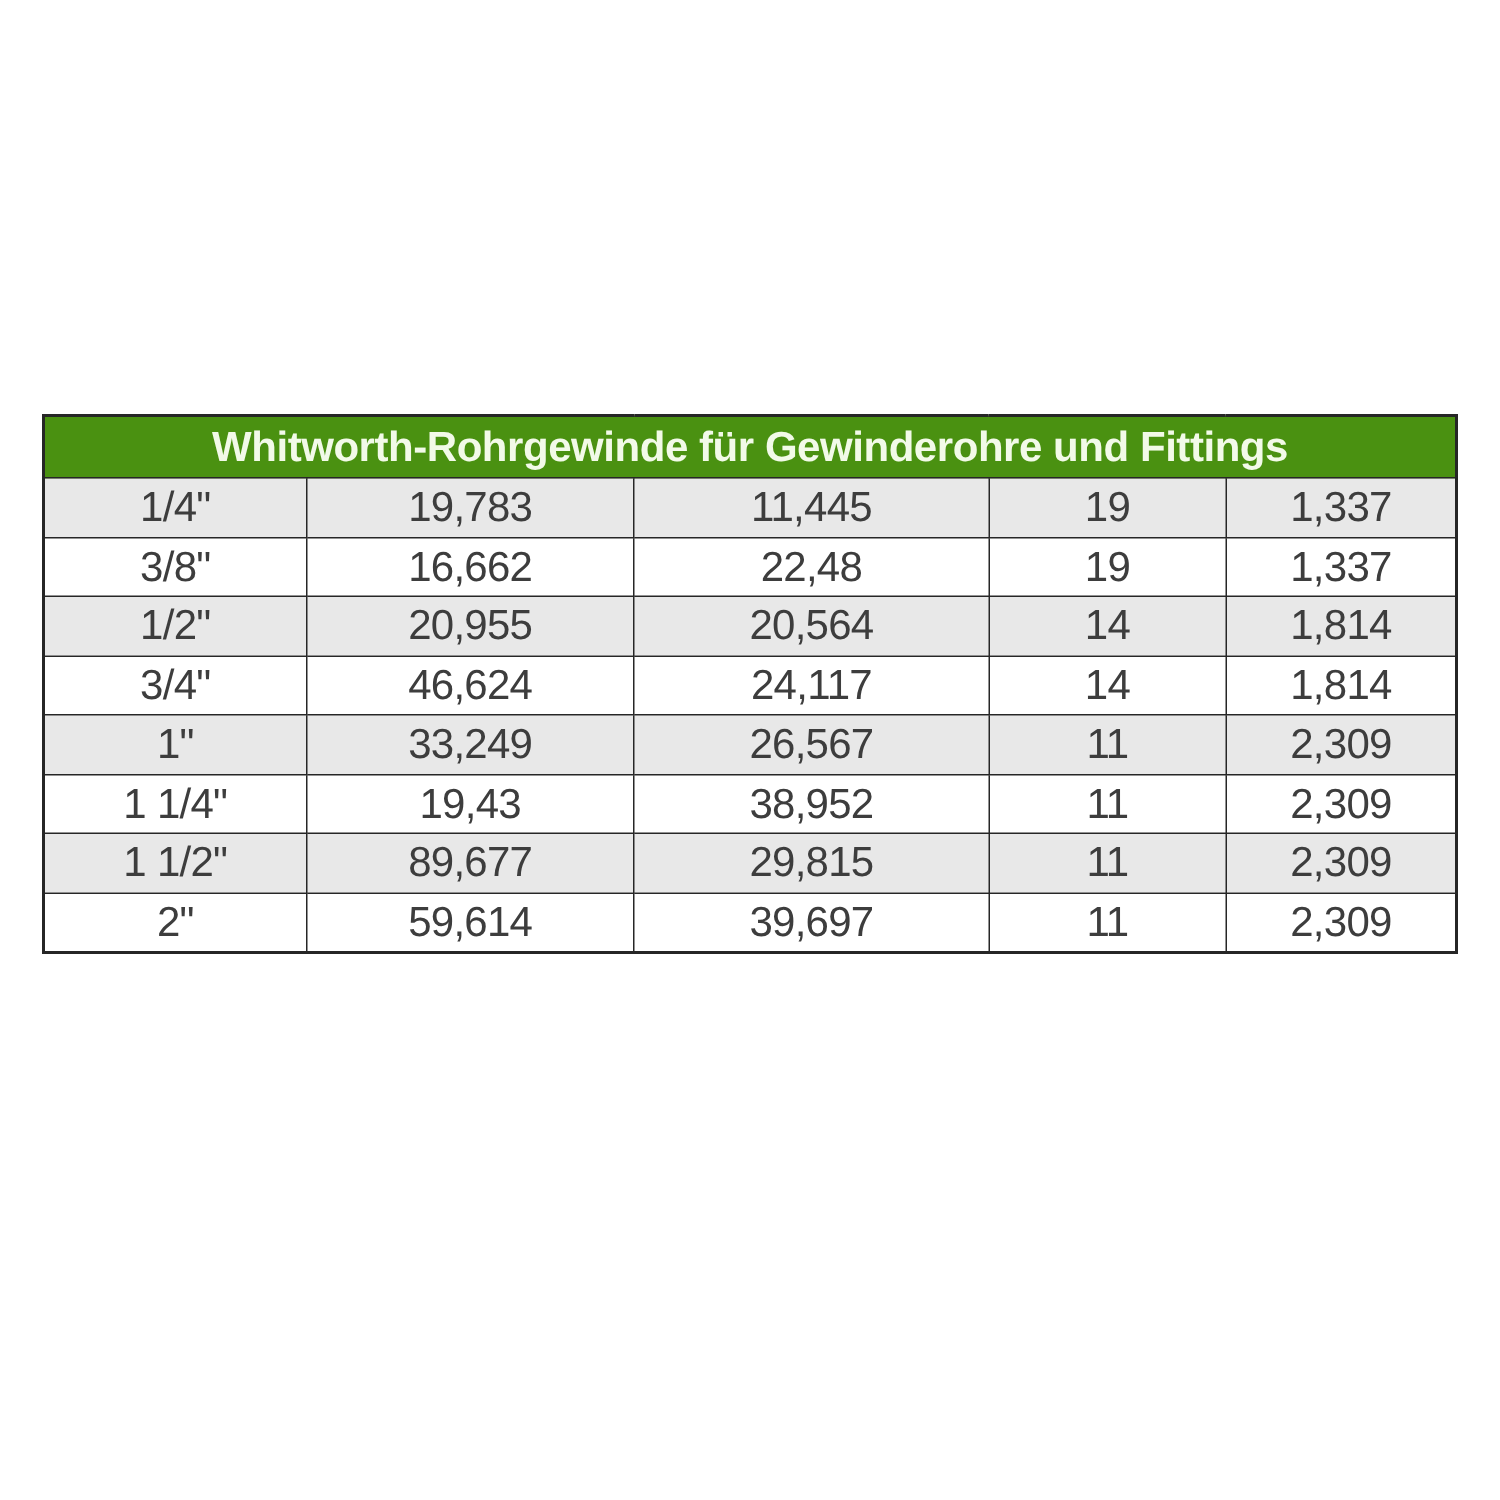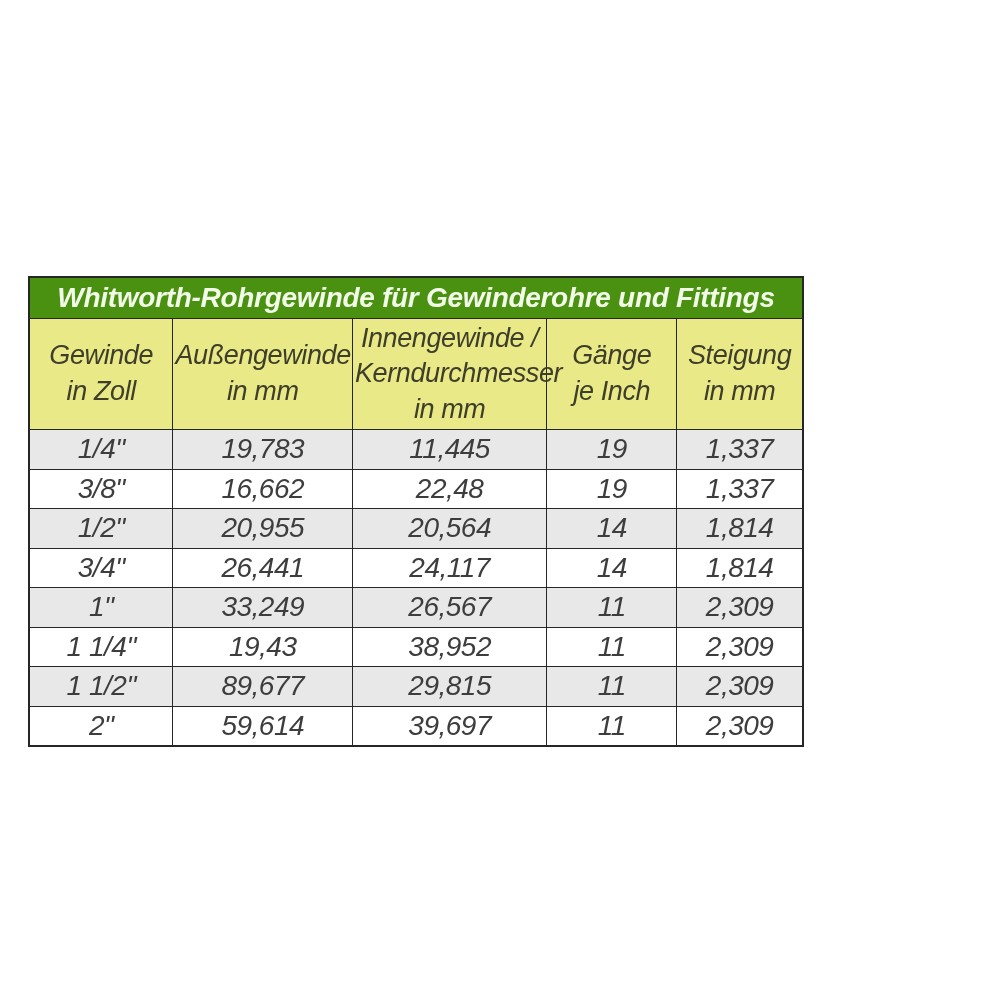--- a/index.html
+++ b/index.html
@@ -21,22 +21,21 @@
     --header-text: #3e3e2a;
     --row-alt-bg: #e8e8e8;
     --row-bg: #ffffff;
     --data-text: #3d3d3d;
     --border: #262626;
   }
   .table-wrap {
     position: absolute;
     left: 28px;
     top: 276px;
-    width: 776px;
-    font-style: italic;
+    width: 944px;
   }
   table.thread-table {
     width: 100%;
     border-collapse: collapse;
     border: 2px solid var(--border);
     table-layout: fixed;
   }
   th, td {
     border: 1.5px solid var(--border);
     text-align: center;
@@ -85,33 +84,20 @@
       <col class="c1">
         <col class="c2">
         <col class="c3">
         <col class="c4">
         <col class="c5">
     </colgroup>
     <thead>
       <tr class="title-row">
         <th colspan="5">Whitworth-Rohrgewinde für Gewinderohre und Fittings</th>
       </tr>
-      <tr id="header-row">
-          <th class="col-header">Gewinde
-in Zoll</th>
-          <th class="col-header">Außengewinde
-in mm</th>
-          <th class="col-header">Innengewinde /
-Kerndurchmesser
-in mm</th>
-          <th class="col-header">Gänge
-je Inch</th>
-          <th class="col-header">Steigung
-in mm</th>
-        </tr>
     </thead>
     <tbody id="table-body">
         <tr>
           <td class="data-cell">1/4"</td>
           <td class="data-cell">19,783</td>
           <td class="data-cell">11,445</td>
           <td class="data-cell">19</td>
           <td class="data-cell">1,337</td>
         </tr>
         <tr>
@@ -123,21 +109,21 @@
         </tr>
         <tr>
           <td class="data-cell">1/2"</td>
           <td class="data-cell">20,955</td>
           <td class="data-cell">20,564</td>
           <td class="data-cell">14</td>
           <td class="data-cell">1,814</td>
         </tr>
         <tr>
           <td class="data-cell">3/4"</td>
-          <td class="data-cell">26,441</td>
+          <td class="data-cell">46,624</td>
           <td class="data-cell">24,117</td>
           <td class="data-cell">14</td>
           <td class="data-cell">1,814</td>
         </tr>
         <tr>
           <td class="data-cell">1"</td>
           <td class="data-cell">33,249</td>
           <td class="data-cell">26,567</td>
           <td class="data-cell">11</td>
           <td class="data-cell">2,309</td>

